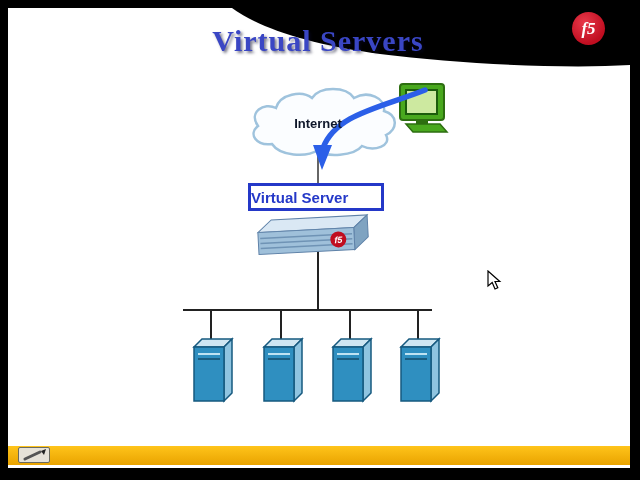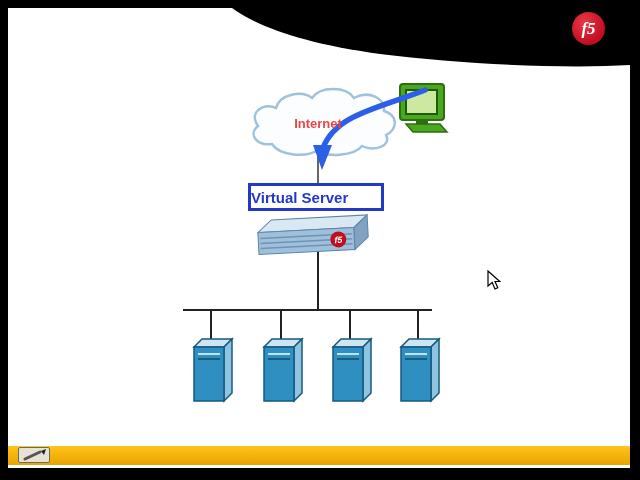--- a/index.html
+++ b/index.html
@@ -30,21 +30,21 @@
     background:radial-gradient(circle at 38% 32%, #e8394a, #c00d20 70%);
     color:#fff; display:flex; align-items:center; justify-content:center;
     font-family:"Liberation Serif", serif; font-style:italic; font-weight:bold;
     font-size:17px; z-index:6;
   }
 
   .diagram-svg { position:absolute; left:0; top:0; z-index:2; }
 
   .internet-label {
     position:absolute; left:260px; top:108px; width:100px;
-    text-align:center; font-weight:bold; font-size:13px; color:#ef4444;
+    text-align:center; font-weight:bold; font-size:13px; color:#0f172a;
     z-index:3;
   }
 
   .vs-box {
     position:absolute; left:240px; top:175px; width:136px; height:28px;
     background:#fff; border:3px solid #2438c8;
     display:flex; align-items:center; 
     z-index:3;
   }
   .vs-box span { font-weight:bold; font-size:15px; color:#2438c8; }
@@ -67,20 +67,21 @@
 <body>
 
 <div class="screen">
 
   <div class="slide">
 
     <svg class="swoosh-svg" width="622" height="70" viewBox="0 0 622 70">
       <path d="M 224 0 C 248 18 296 36 372 46 C 452 56 556 61 622 57 L 622 0 Z" fill="#000"></path>
     </svg>
 
+    <div class="slide-title">Virtual Servers</div>
 
     <div class="f5-logo">
       <span>f5</span>
     </div>
 
     <svg class="diagram-svg" width="622" height="460" viewBox="0 0 622 460">
 
       <line x1="310" y1="144" x2="310" y2="176" stroke="#333" stroke-width="1.5"></line>
 
       <line x1="310" y1="243" x2="310" y2="302" stroke="#222" stroke-width="2"></line>

